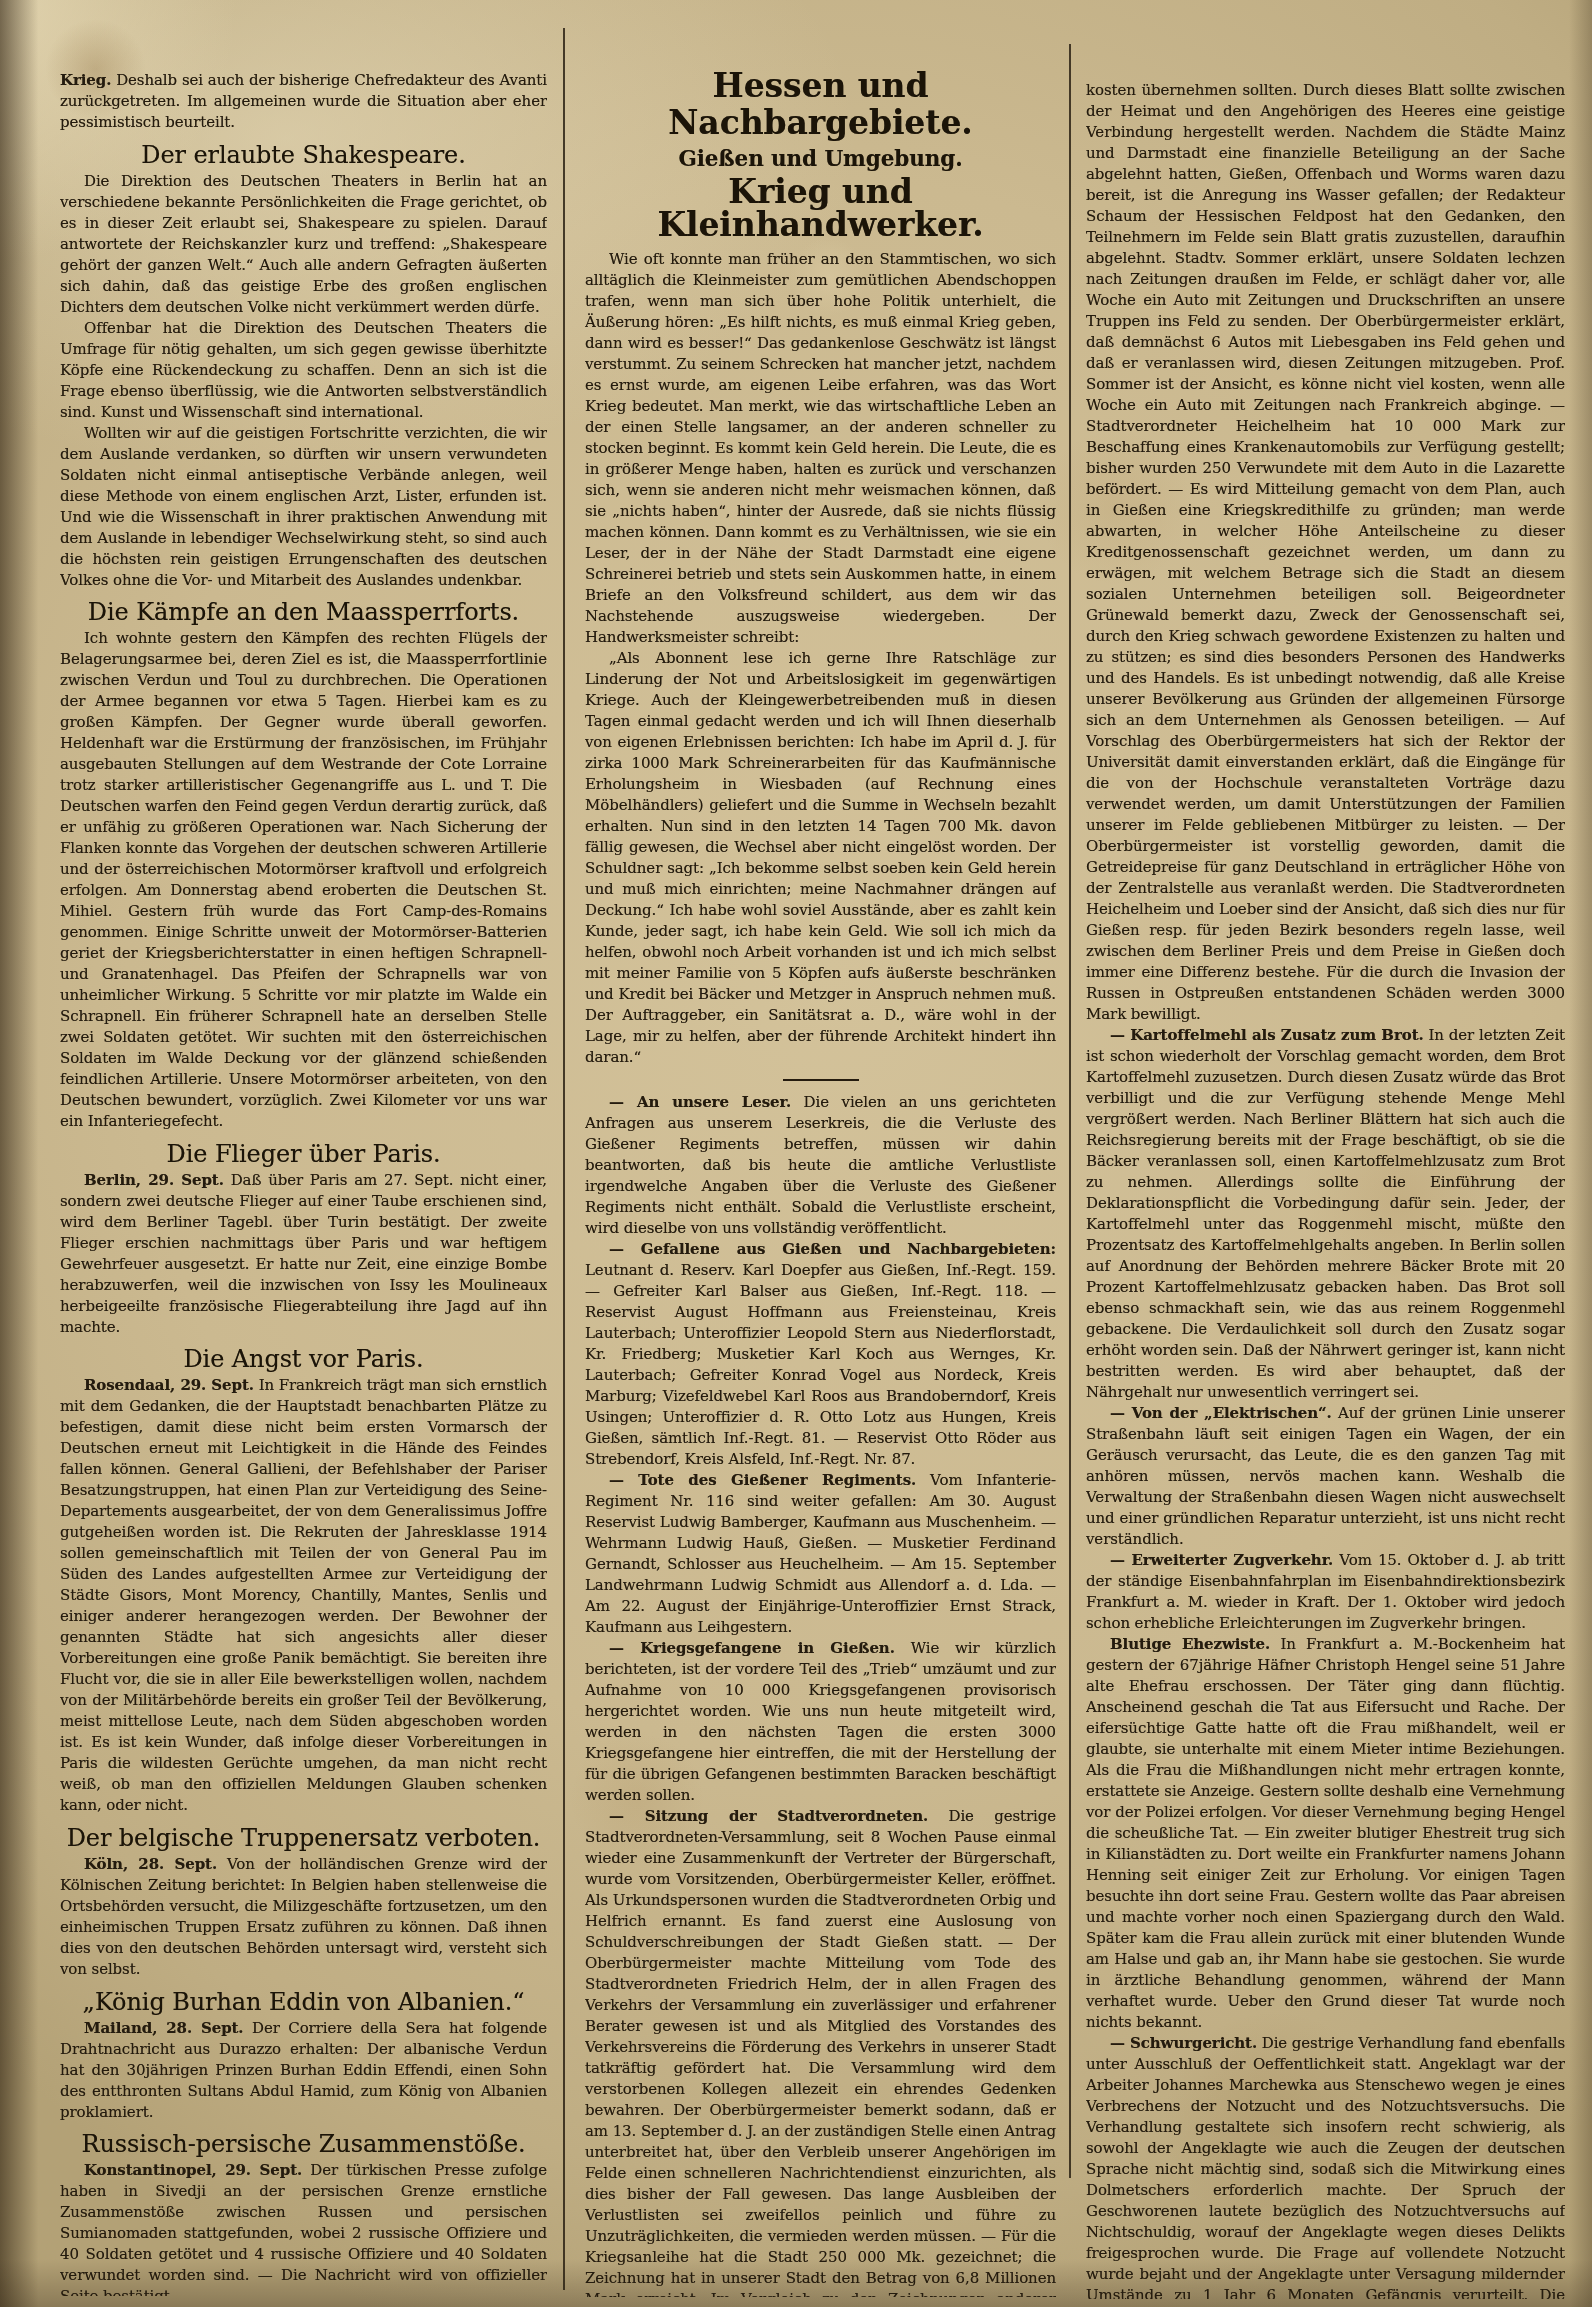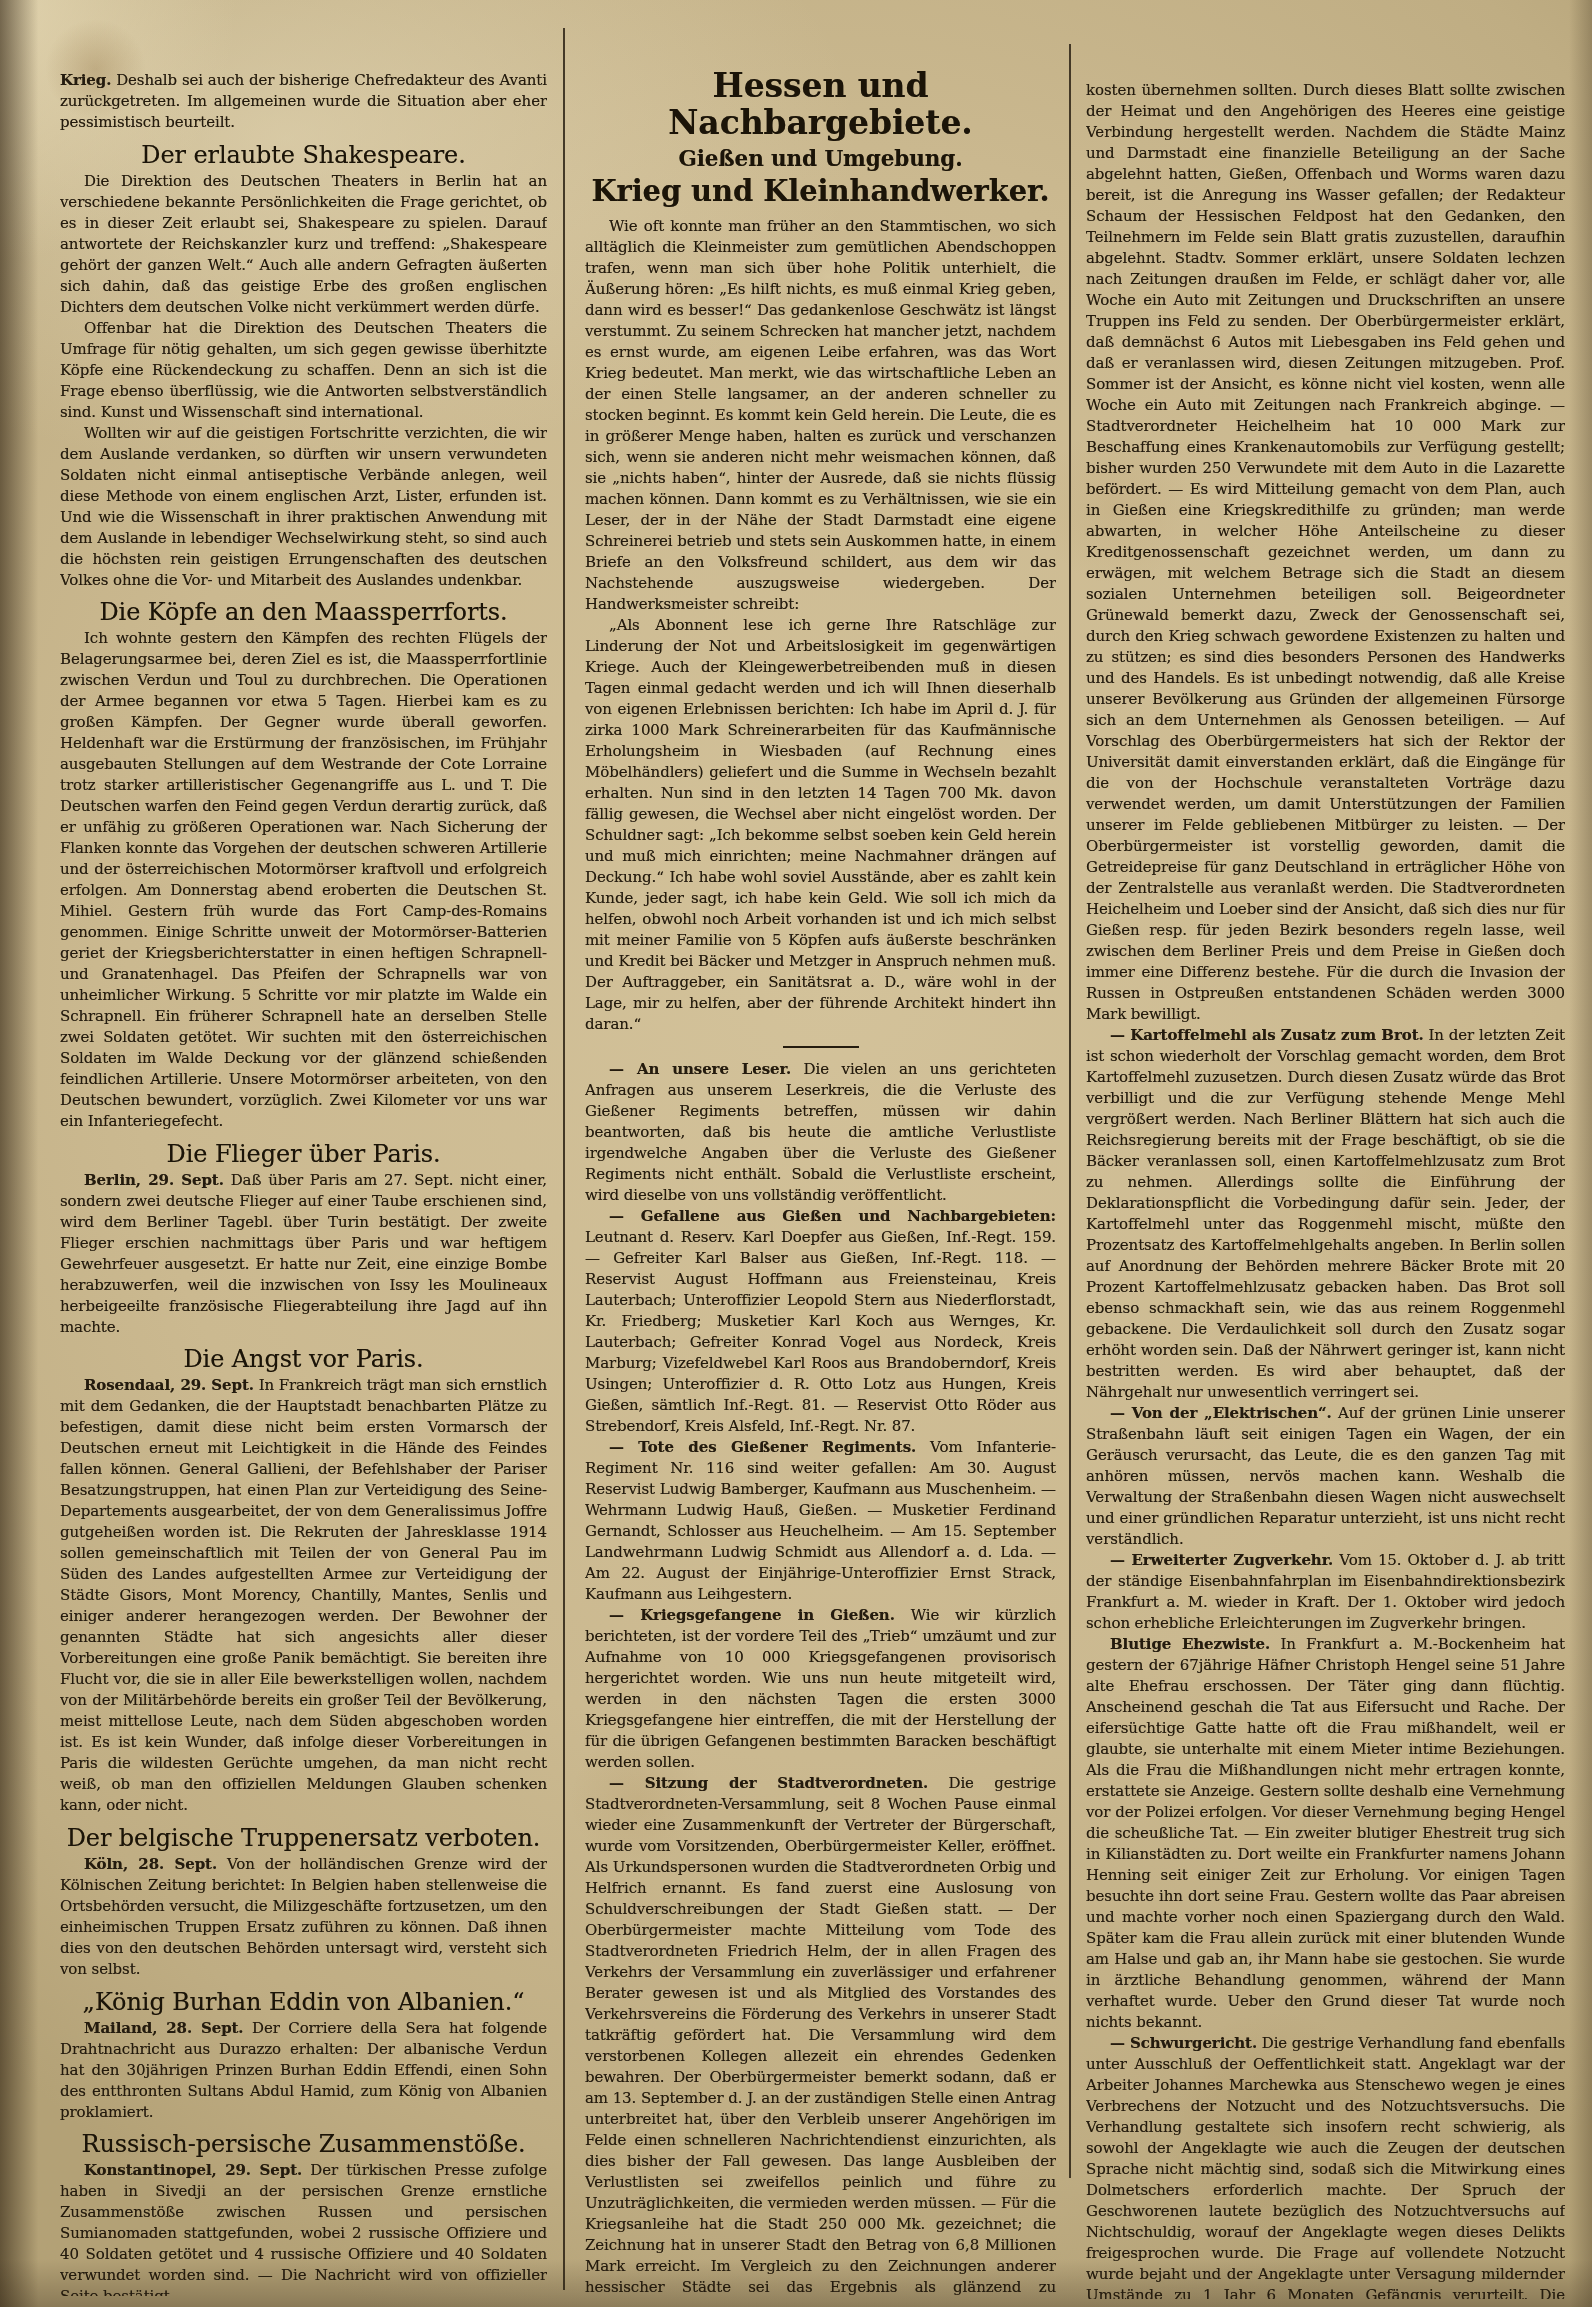--- a/index.html
+++ b/index.html
@@ -43,21 +43,21 @@
   .blk{margin:0;}
   .para{text-indent:24px;}
   .para.noindent{text-indent:0;}
   .lead{font-weight:700;}
   .headline{text-align:center;font-weight:400;font-size:24px;line-height:24px;
     margin:9.6px 0 4px;text-indent:0;color:#1b1408;}
   .section-title{text-align:center;font-weight:700;font-size:33px;line-height:37px;
     margin:0 0 5px;text-indent:0;color:#1b1408;}
   .sub-title{text-align:center;font-weight:700;font-size:21.5px;line-height:25.5px;
     margin:0 0 3.2px;text-indent:0;color:#1b1408;}
-  .article-title{text-align:center;font-weight:700;font-size:29px;line-height:33px;
+  .article-title{text-align:center;font-weight:700;font-size:33px;line-height:33px;
     margin:0 0 8px;text-indent:0;color:#1b1408;}
   .separator{width:76px;height:2.4px;background:#241b0e;margin:11px auto;}
 </style>
 </head>
 <body>
 
 <div class="page">
   <div class="torn-corner"></div>
   <div class="stains"></div>
   <div class="edge-left"></div>
@@ -66,21 +66,21 @@
 
   <div class="rule rule-1"></div>
   <div class="rule rule-2"></div>
 
   <div class="col col-1">
       <div class="blk para noindent"><span class="lead">Krieg.</span> <span>Deshalb sei auch der bisherige Chefredakteur des Avanti zurückgetreten. Im allgemeinen wurde die Situation aber eher pessimistisch beurteilt.</span></div>
       <div class="blk headline"><span>Der erlaubte Shakespeare.</span></div>
       <div class="blk para"><span>Die Direktion des Deutschen Theaters in Berlin hat an verschiedene bekannte Persönlichkeiten die Frage gerichtet, ob es in dieser Zeit erlaubt sei, Shakespeare zu spielen. Darauf antwortete der Reichskanzler kurz und treffend: „Shakespeare gehört der ganzen Welt.“ Auch alle andern Gefragten äußerten sich dahin, daß das geistige Erbe des großen englischen Dichters dem deutschen Volke nicht verkümmert werden dürfe.</span></div>
       <div class="blk para"><span>Offenbar hat die Direktion des Deutschen Theaters die Umfrage für nötig gehalten, um sich gegen gewisse überhitzte Köpfe eine Rückendeckung zu schaffen. Denn an sich ist die Frage ebenso überflüssig, wie die Antworten selbstverständlich sind. Kunst und Wissenschaft sind international.</span></div>
       <div class="blk para"><span>Wollten wir auf die geistigen Fortschritte verzichten, die wir dem Auslande verdanken, so dürften wir unsern verwundeten Soldaten nicht einmal antiseptische Verbände anlegen, weil diese Methode von einem englischen Arzt, Lister, erfunden ist. Und wie die Wissenschaft in ihrer praktischen Anwendung mit dem Auslande in lebendiger Wechselwirkung steht, so sind auch die höchsten rein geistigen Errungenschaften des deutschen Volkes ohne die Vor- und Mitarbeit des Auslandes undenkbar.</span></div>
-      <div class="blk headline"><span>Die Köpfe an den Maassperrforts.</span></div>
+      <div class="blk headline"><span>Die Kämpfe an den Maassperrforts.</span></div>
       <div class="blk para"><span>Ich wohnte gestern den Kämpfen des rechten Flügels der Belagerungsarmee bei, deren Ziel es ist, die Maassperrfortlinie zwischen Verdun und Toul zu durchbrechen. Die Operationen der Armee begannen vor etwa 5 Tagen. Hierbei kam es zu großen Kämpfen. Der Gegner wurde überall geworfen. Heldenhaft war die Erstürmung der französischen, im Frühjahr ausgebauten Stellungen auf dem Westrande der Cote Lorraine trotz starker artilleristischer Gegenangriffe aus L. und T. Die Deutschen warfen den Feind gegen Verdun derartig zurück, daß er unfähig zu größeren Operationen war. Nach Sicherung der Flanken konnte das Vorgehen der deutschen schweren Artillerie und der österreichischen Motormörser kraftvoll und erfolgreich erfolgen. Am Donnerstag abend eroberten die Deutschen St. Mihiel. Gestern früh wurde das Fort Camp-des-Romains genommen. Einige Schritte unweit der Motormörser-Batterien geriet der Kriegsberichterstatter in einen heftigen Schrapnell- und Granatenhagel. Das Pfeifen der Schrapnells war von unheimlicher Wirkung. 5 Schritte vor mir platzte im Walde ein Schrapnell. Ein früherer Schrapnell hate an derselben Stelle zwei Soldaten getötet. Wir suchten mit den österreichischen Soldaten im Walde Deckung vor der glänzend schießenden feindlichen Artillerie. Unsere Motormörser arbeiteten, von den Deutschen bewundert, vorzüglich. Zwei Kilometer vor uns war ein Infanteriegefecht.</span></div>
       <div class="blk headline"><span>Die Flieger über Paris.</span></div>
       <div class="blk para"><span class="lead">Berlin, 29. Sept.</span> <span>Daß über Paris am 27. Sept. nicht einer, sondern zwei deutsche Flieger auf einer Taube erschienen sind, wird dem Berliner Tagebl. über Turin bestätigt. Der zweite Flieger erschien nachmittags über Paris und war heftigem Gewehrfeuer ausgesetzt. Er hatte nur Zeit, eine einzige Bombe herabzuwerfen, weil die inzwischen von Issy les Moulineaux herbeigeeilte französische Fliegerabteilung ihre Jagd auf ihn machte.</span></div>
       <div class="blk headline"><span>Die Angst vor Paris.</span></div>
       <div class="blk para"><span class="lead">Rosendaal, 29. Sept.</span> <span>In Frankreich trägt man sich ernstlich mit dem Gedanken, die der Hauptstadt benachbarten Plätze zu befestigen, damit diese nicht beim ersten Vormarsch der Deutschen erneut mit Leichtigkeit in die Hände des Feindes fallen können. General Gallieni, der Befehlshaber der Pariser Besatzungstruppen, hat einen Plan zur Verteidigung des Seine-Departements ausgearbeitet, der von dem Generalissimus Joffre gutgeheißen worden ist. Die Rekruten der Jahresklasse 1914 sollen gemeinschaftlich mit Teilen der von General Pau im Süden des Landes aufgestellten Armee zur Verteidigung der Städte Gisors, Mont Morency, Chantilly, Mantes, Senlis und einiger anderer herangezogen werden. Der Bewohner der genannten Städte hat sich angesichts aller dieser Vorbereitungen eine große Panik bemächtigt. Sie bereiten ihre Flucht vor, die sie in aller Eile bewerkstelligen wollen, nachdem von der Militärbehörde bereits ein großer Teil der Bevölkerung, meist mittellose Leute, nach dem Süden abgeschoben worden ist. Es ist kein Wunder, daß infolge dieser Vorbereitungen in Paris die wildesten Gerüchte umgehen, da man nicht recht weiß, ob man den offiziellen Meldungen Glauben schenken kann, oder nicht.</span></div>
       <div class="blk headline"><span>Der belgische Truppenersatz verboten.</span></div>
       <div class="blk para"><span class="lead">Köln, 28. Sept.</span> <span>Von der holländischen Grenze wird der Kölnischen Zeitung berichtet: In Belgien haben stellenweise die Ortsbehörden versucht, die Milizgeschäfte fortzusetzen, um den einheimischen Truppen Ersatz zuführen zu können. Daß ihnen dies von den deutschen Behörden untersagt wird, versteht sich von selbst.</span></div>
       <div class="blk headline"><span>„König Burhan Eddin von Albanien.“</span></div>
       <div class="blk para"><span class="lead">Mailand, 28. Sept.</span> <span>Der Corriere della Sera hat folgende Drahtnachricht aus Durazzo erhalten: Der albanische Verdun hat den 30jährigen Prinzen Burhan Eddin Effendi, einen Sohn des entthronten Sultans Abdul Hamid, zum König von Albanien proklamiert.</span></div>
       <div class="blk headline"><span>Russisch-persische Zusammenstöße.</span></div>

